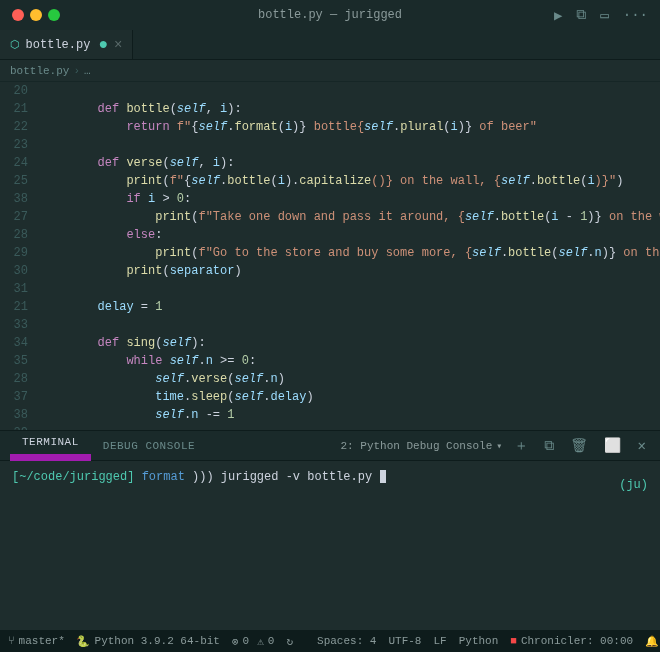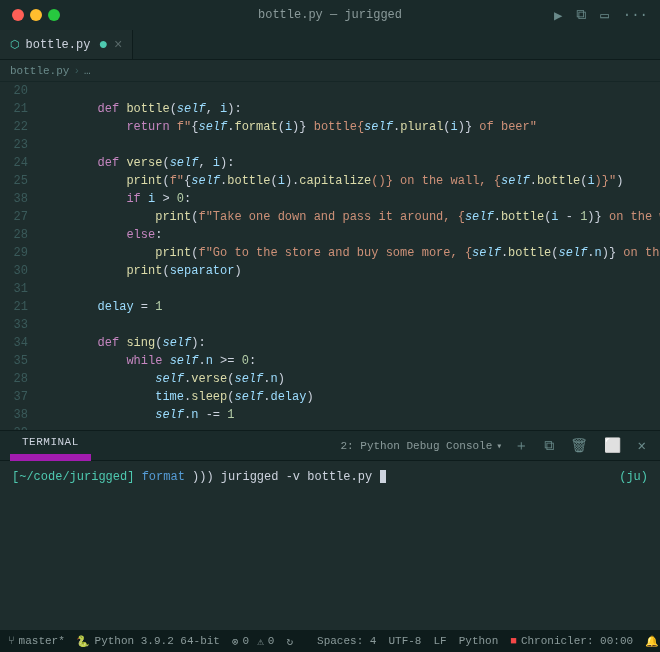--- a/index.html
+++ b/index.html
@@ -188,20 +188,21 @@
       display: inline-block;
       width: 6px;
       height: 13px;
       background: #cdd3de;
       vertical-align: middle;
       margin-left: 1px;
     }
     .terminal-right {
       float: right;
       color: #4ec9b0;
+      margin-top: 8px;
     }
 
     
     .statusbar {
       height: 22px;
       background: #0e1c1c;
       display: flex;
       align-items: center;
       padding: 0 8px;
       font-size: 11px;
@@ -299,20 +300,21 @@
         <div>39</div>
       </div>
     <div class="code-content" id="code-content"><div>&nbsp;</div><div><span>        </span><span style="color: rgb(197, 134, 192);">def</span><span> </span><span style="color: rgb(220, 220, 170);">bottle</span><span>(</span><span style="color: rgb(156, 220, 254); font-style: italic;">self</span><span>, </span><span style="color: rgb(156, 220, 254);">i</span><span>):</span></div><div><span>            </span><span style="color: rgb(197, 134, 192);">return</span><span> </span><span style="color: rgb(206, 145, 120);">f"</span><span style="color: rgb(205, 211, 222);">{</span><span style="color: rgb(156, 220, 254); font-style: italic;">self</span><span>.</span><span style="color: rgb(220, 220, 170);">format</span><span>(</span><span style="color: rgb(156, 220, 254);">i</span><span>)}</span><span style="color: rgb(206, 145, 120);"> bottle{</span><span style="color: rgb(156, 220, 254); font-style: italic;">self</span><span>.</span><span style="color: rgb(220, 220, 170);">plural</span><span>(</span><span style="color: rgb(156, 220, 254);">i</span><span>)}</span><span style="color: rgb(206, 145, 120);"> of beer"</span></div><div>&nbsp;</div><div><span>        </span><span style="color: rgb(197, 134, 192);">def</span><span> </span><span style="color: rgb(220, 220, 170);">verse</span><span>(</span><span style="color: rgb(156, 220, 254); font-style: italic;">self</span><span>, </span><span style="color: rgb(156, 220, 254);">i</span><span>):</span></div><div><span>            </span><span style="color: rgb(220, 220, 170);">print</span><span>(</span><span style="color: rgb(206, 145, 120);">f"</span><span style="color: rgb(205, 211, 222);">{</span><span style="color: rgb(156, 220, 254); font-style: italic;">self</span><span>.</span><span style="color: rgb(220, 220, 170);">bottle</span><span>(</span><span style="color: rgb(156, 220, 254);">i</span><span>).</span><span style="color: rgb(220, 220, 170);">capitalize</span><span style="color: rgb(206, 145, 120);">()} on the wall, {</span><span style="color: rgb(156, 220, 254); font-style: italic;">self</span><span>.</span><span style="color: rgb(220, 220, 170);">bottle</span><span>(</span><span style="color: rgb(156, 220, 254);">i</span><span style="color: rgb(206, 145, 120);">)}"</span><span>)</span></div><div><span>            </span><span style="color: rgb(197, 134, 192);">if</span><span> </span><span style="color: rgb(156, 220, 254);">i</span><span> &gt; </span><span style="color: rgb(181, 206, 168);">0</span><span>:</span></div><div><span>                </span><span style="color: rgb(220, 220, 170);">print</span><span>(</span><span style="color: rgb(206, 145, 120);">f"Take one down and pass it around, {</span><span style="color: rgb(156, 220, 254); font-style: italic;">self</span><span>.</span><span style="color: rgb(220, 220, 170);">bottle</span><span>(</span><span style="color: rgb(156, 220, 254);">i</span><span> - </span><span style="color: rgb(181, 206, 168);">1</span><span>)}</span><span style="color: rgb(206, 145, 120);"> on the wall"</span></div><div><span>            </span><span style="color: rgb(197, 134, 192);">else</span><span>:</span></div><div><span>                </span><span style="color: rgb(220, 220, 170);">print</span><span>(</span><span style="color: rgb(206, 145, 120);">f"Go to the store and buy some more, {</span><span style="color: rgb(156, 220, 254); font-style: italic;">self</span><span>.</span><span style="color: rgb(220, 220, 170);">bottle</span><span>(</span><span style="color: rgb(156, 220, 254); font-style: italic;">self</span><span>.</span><span style="color: rgb(156, 220, 254);">n</span><span>)}</span><span style="color: rgb(206, 145, 120);"> on the wall"</span></div><div><span>            </span><span style="color: rgb(220, 220, 170);">print</span><span>(</span><span style="color: rgb(156, 220, 254);">separator</span><span>)</span></div><div>&nbsp;</div><div><span>        </span><span style="color: rgb(156, 220, 254);">delay</span><span> = </span><span style="color: rgb(181, 206, 168);">1</span></div><div>&nbsp;</div><div><span>        </span><span style="color: rgb(197, 134, 192);">def</span><span> </span><span style="color: rgb(220, 220, 170);">sing</span><span>(</span><span style="color: rgb(156, 220, 254); font-style: italic;">self</span><span>):</span></div><div><span>            </span><span style="color: rgb(197, 134, 192);">while</span><span> </span><span style="color: rgb(156, 220, 254); font-style: italic;">self</span><span>.</span><span style="color: rgb(156, 220, 254);">n</span><span> &gt;= </span><span style="color: rgb(181, 206, 168);">0</span><span>:</span></div><div><span>                </span><span style="color: rgb(156, 220, 254); font-style: italic;">self</span><span>.</span><span style="color: rgb(220, 220, 170);">verse</span><span>(</span><span style="color: rgb(156, 220, 254); font-style: italic;">self</span><span>.</span><span style="color: rgb(156, 220, 254);">n</span><span>)</span></div><div><span>                </span><span style="color: rgb(156, 220, 254);">time</span><span>.</span><span style="color: rgb(220, 220, 170);">sleep</span><span>(</span><span style="color: rgb(156, 220, 254); font-style: italic;">self</span><span>.</span><span style="color: rgb(156, 220, 254);">delay</span><span>)</span></div><div><span>                </span><span style="color: rgb(156, 220, 254); font-style: italic;">self</span><span>.</span><span style="color: rgb(156, 220, 254);">n</span><span> -= </span><span style="color: rgb(181, 206, 168);">1</span></div><div>&nbsp;</div></div>
 
   </div>
 </div>
 
 <div class="panel">
   <div class="panel-tabs">
     <div class="panel-tab active" id="pt-terminal">TERMINAL</div>
+    <div class="panel-tab" id="pt-debug">DEBUG CONSOLE</div>
     <div class="panel-tab-right">
       <span class="panel-console-label">
         <span>2: Python Debug Console</span>
         <span style="font-size:10px;">▾</span>
       </span>
       <span class="panel-icon-btn">＋</span>
       <span class="panel-icon-btn">⧉</span>
       <span class="panel-icon-btn">🗑</span>
       <span class="panel-icon-btn">⬜</span>
       <span class="panel-icon-btn">✕</span>

